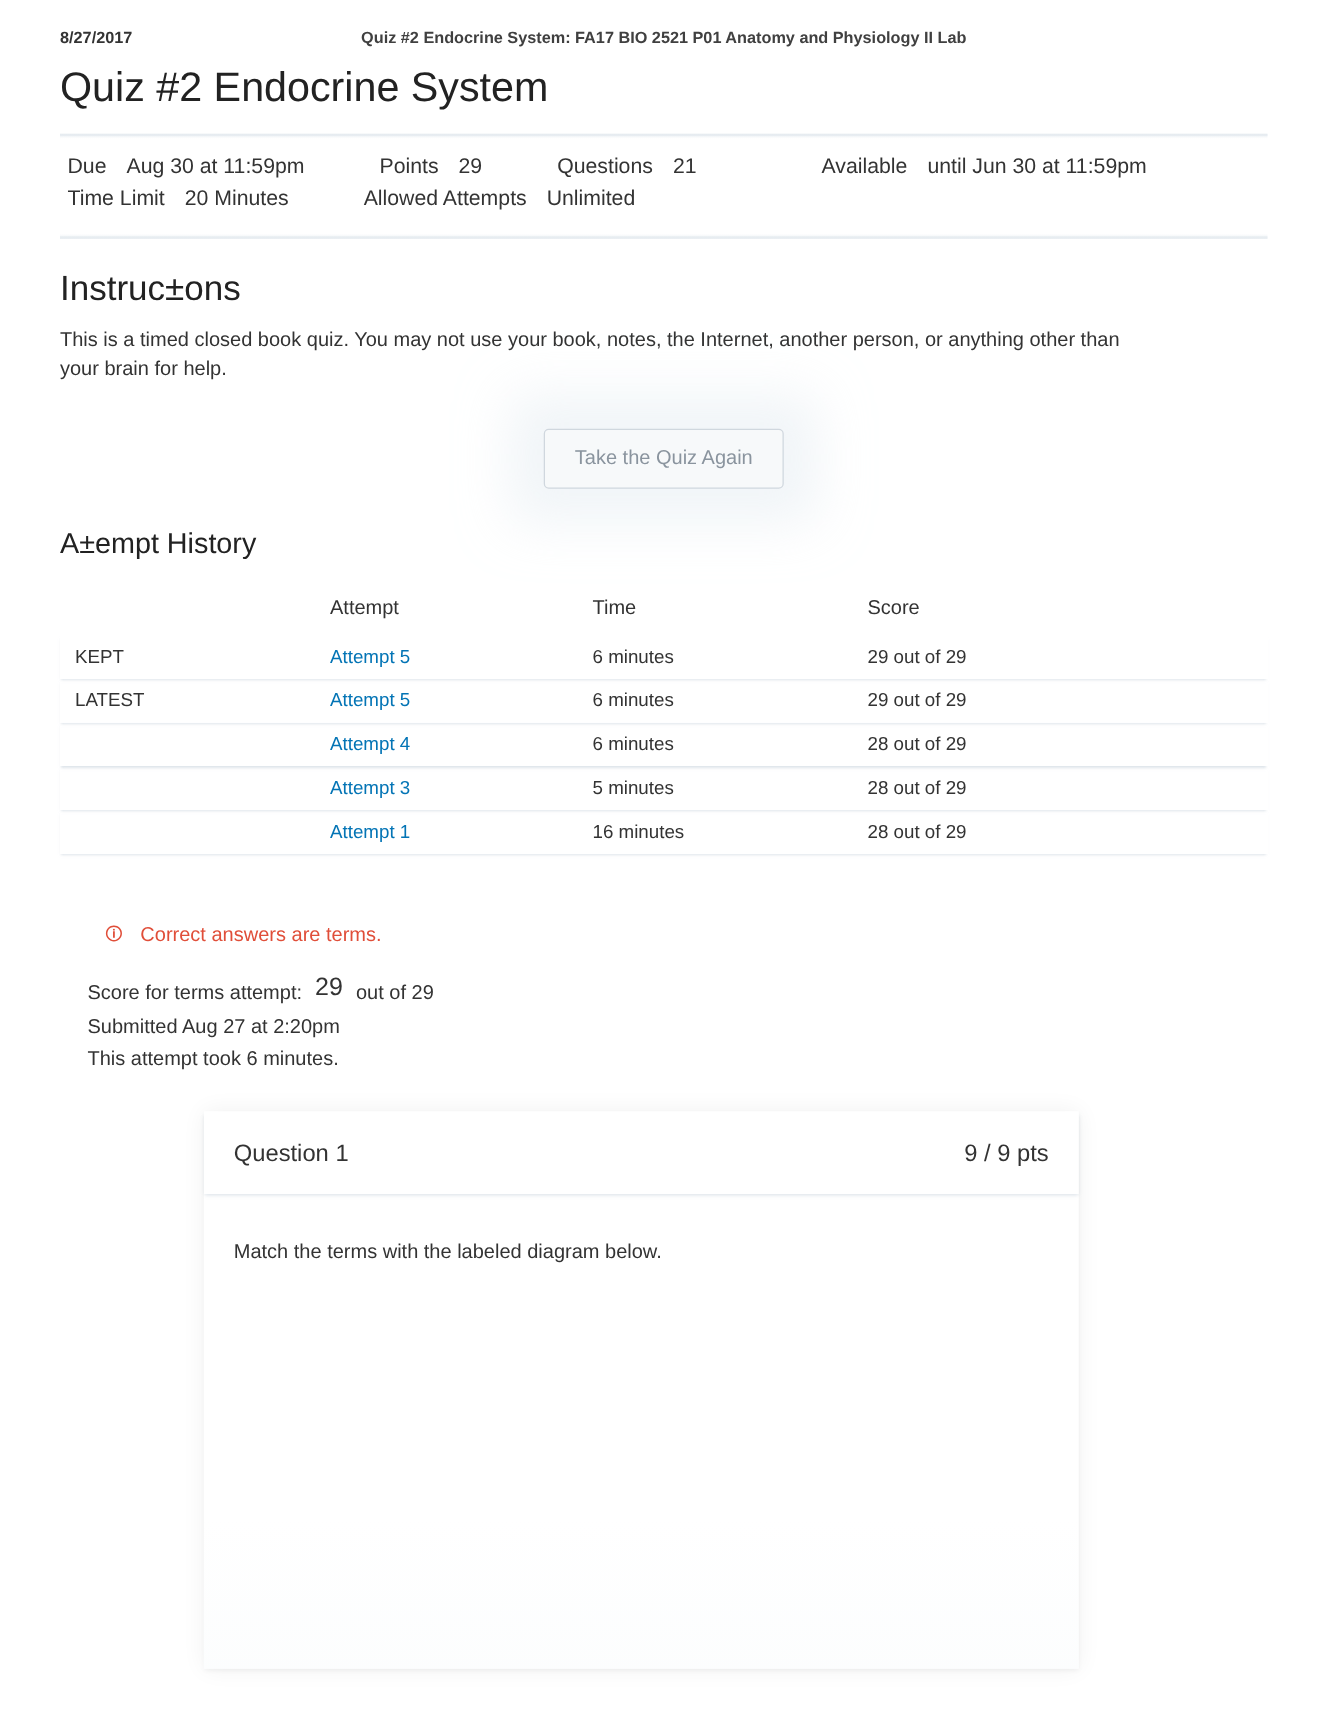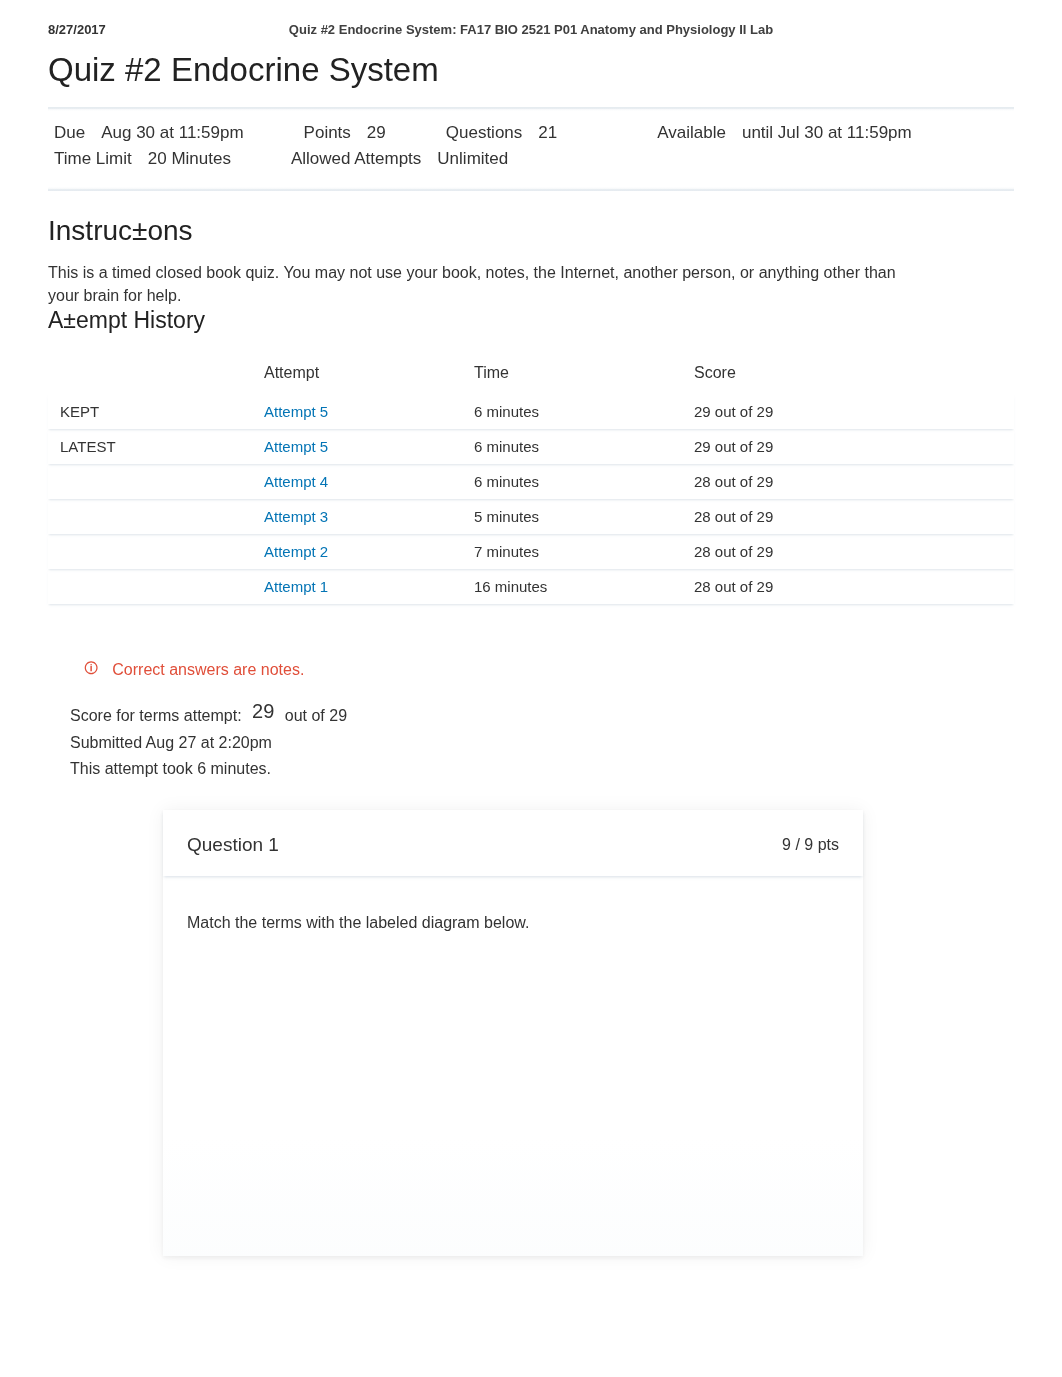--- a/index.html
+++ b/index.html
@@ -195,21 +195,21 @@
       display: flex;
       justify-content: space-between;
       align-items: center;
       box-shadow: 0 2px 3px -1px rgba(200,210,220,0.7);
     }
     .question-label {
       font-size: 19px;
       color: #333;
     }
     .question-pts {
-      font-size: 16px;
+      font-size: 19px;
       color: #333;
     }
     .question-body {
       height: 380px;
       padding: 38px 24px 24px 24px;
       font-size: 16px;
       color: #333;
       position: relative;
     }
     .question-body::after {
@@ -250,38 +250,41 @@
       <span class="meta-item">
         <span class="meta-label">Points</span>
         <span class="meta-value">29</span>
       </span>
       <span class="meta-item">
         <span class="meta-label">Questions</span>
         <span class="meta-value">21</span>
       </span>
       <span class="meta-item" style="margin-left:40px;">
         <span class="meta-label">Available</span>
-        <span class="meta-value">until Jul 30 at 11:59pm</span>
+        <span class="meta-value">until Jun 30 at 11:59pm</span>
       </span>
     </div>
     <div class="meta-row">
       <span class="meta-item">
         <span class="meta-label">Time Limit</span>
         <span class="meta-value">20 Minutes</span>
       </span>
       <span class="meta-item">
         <span class="meta-label">Allowed Attempts</span>
         <span class="meta-value">Unlimited</span>
       </span>
     </div>
   </div>
 
   <h2 class="instructions-heading">Instruc±ons</h2>
   <p class="instructions-text">This is a timed closed book quiz. You may not use your book, notes, the Internet, another person, or anything other than your brain for help.</p>
 
+  <div class="take-again-wrap">
+    <span class="take-again-btn">Take the Quiz Again</span>
+  </div>
 
   <h2 class="attempt-heading">A±empt History</h2>
 
   <table class="history-table">
     <thead>
       <tr>
         <th class="tag-col"></th>
         <th class="attempt-col">Attempt</th>
         <th class="time-col">Time</th>
         <th>Score</th>
@@ -307,36 +310,30 @@
         <td>28 out of 29</td>
       </tr>
       <tr>
         <td class="tag-col"></td>
         <td><span class="attempt-link">Attempt 3</span></td>
         <td>5 minutes</td>
         <td>28 out of 29</td>
       </tr>
       <tr>
         <td class="tag-col"></td>
-        <td><span class="attempt-link">Attempt 2</span></td>
-        <td>7 minutes</td>
-        <td>28 out of 29</td>
-      </tr>
-      <tr>
-        <td class="tag-col"></td>
         <td><span class="attempt-link">Attempt 1</span></td>
         <td>16 minutes</td>
         <td>28 out of 29</td>
       </tr>
     </tbody>
   </table>
 
   <div class="info-banner">
     <span class="info-icon">🛈</span>
-    <span class="info-text hidden-text">Correct answers are notes.</span>
+    <span class="info-text hidden-text">Correct answers are terms.</span>
   </div>
 
   <div class="score-block">
     <div>
       <span>Score for terms attempt:</span>
       <span class="score-num">29</span>
       <span>out of 29</span>
     </div>
     <div>Submitted Aug 27 at 2:20pm</div>
     <div>This attempt took 6 minutes.</div>

